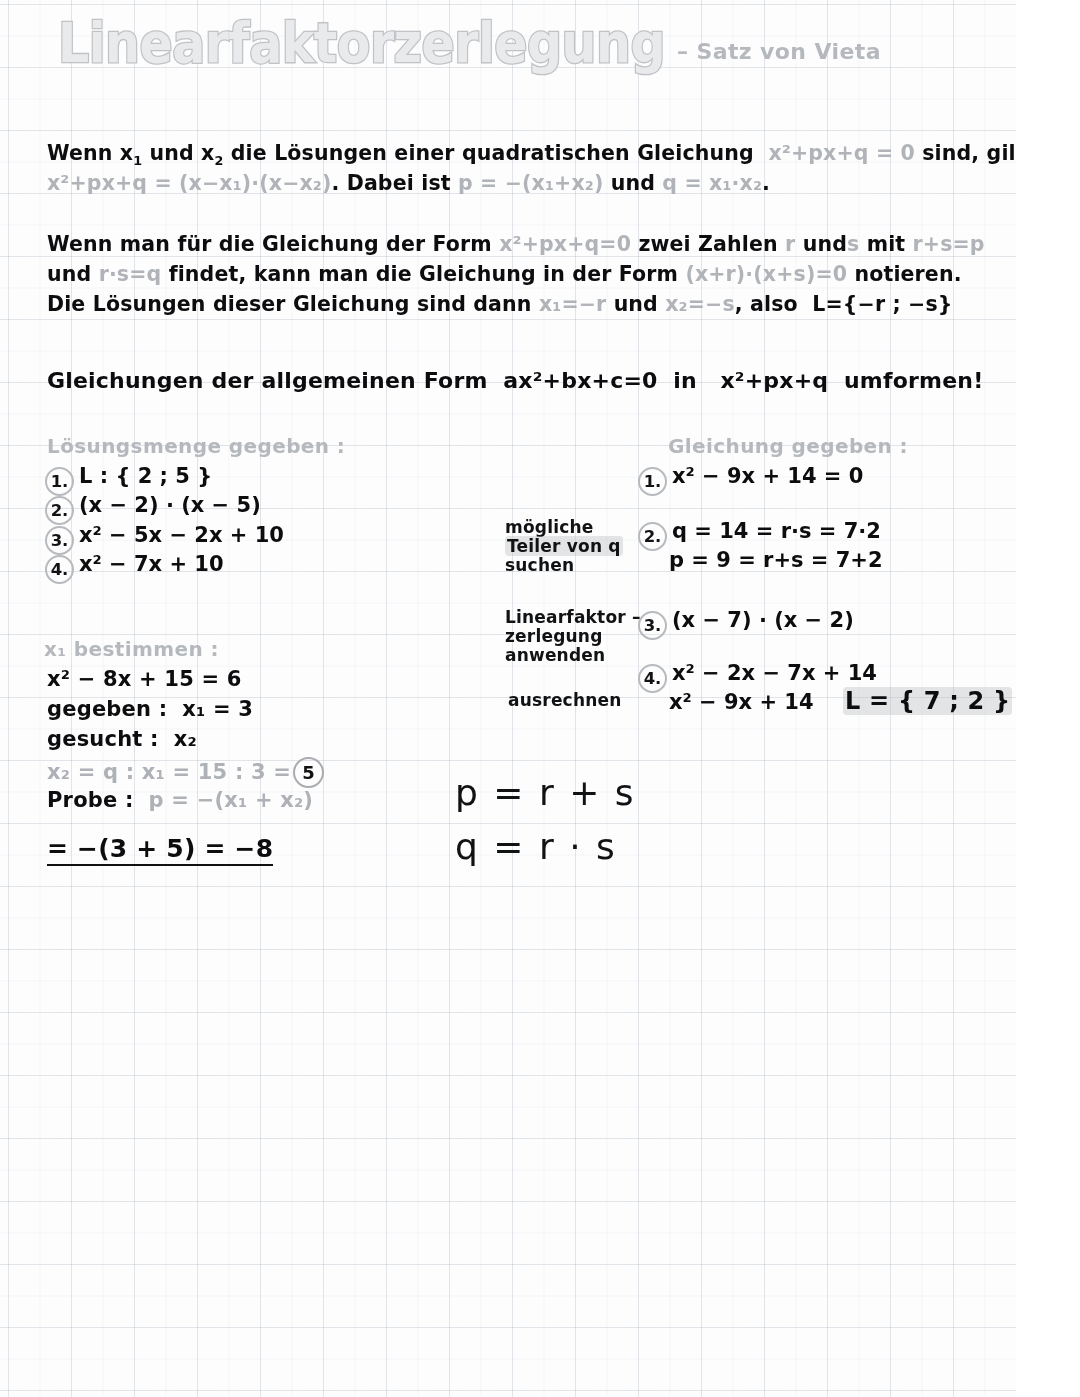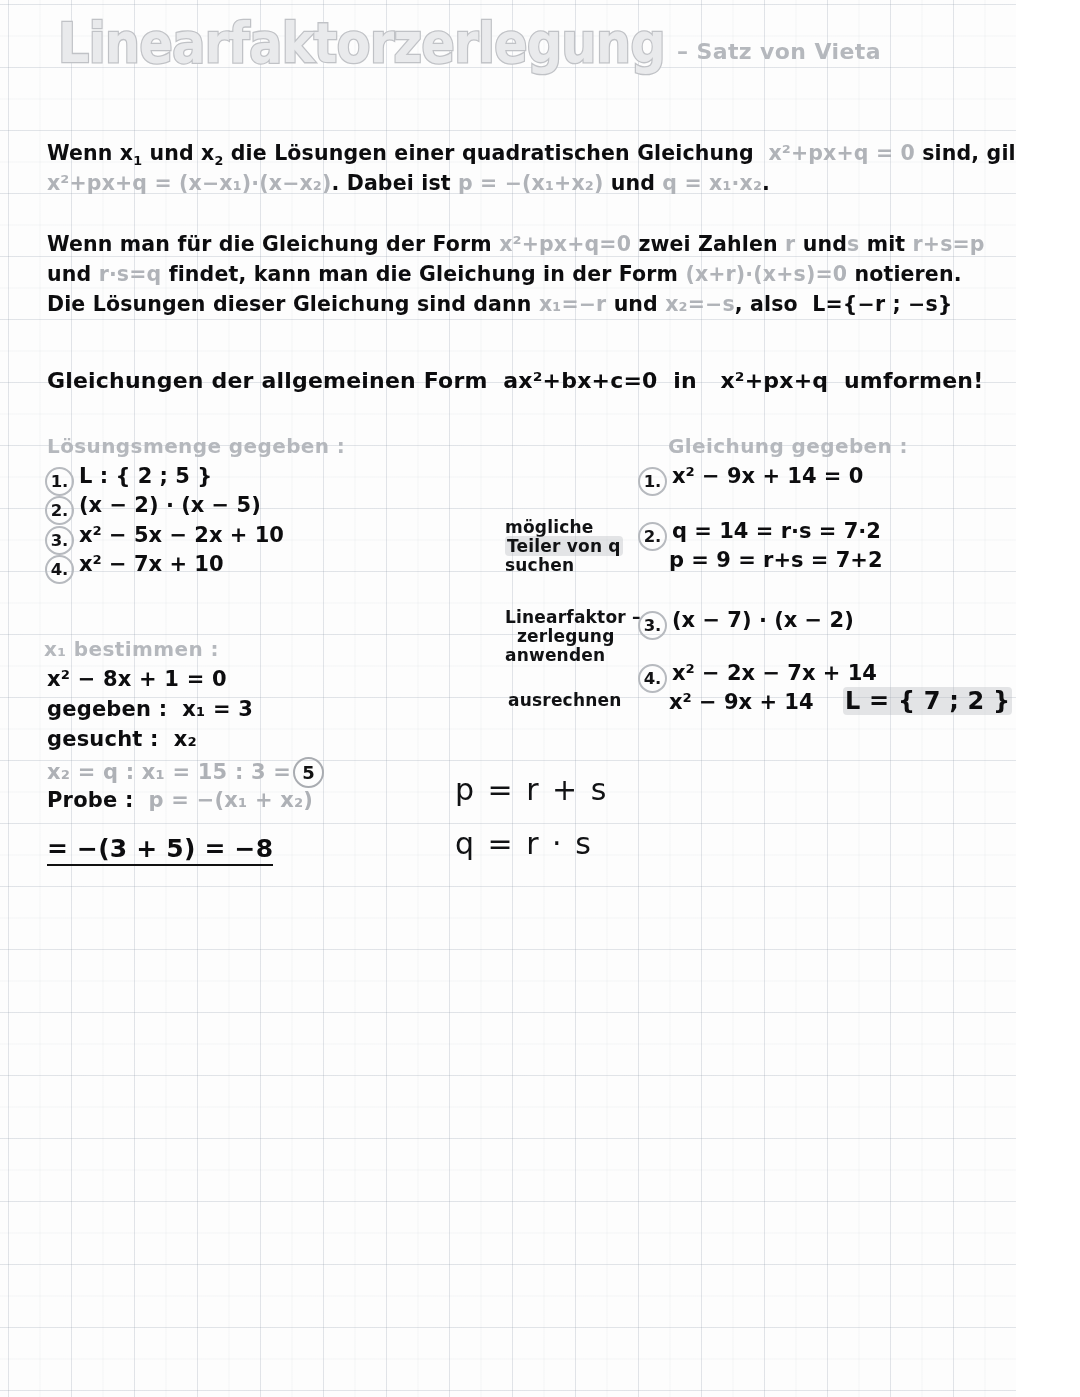--- a/index.html
+++ b/index.html
@@ -162,21 +162,21 @@
     background: rgba(176,180,186,0.33);
     padding: 0 2px;
     border-radius: 4px;
   }
 
   .ul { border-bottom: 2.6px solid #111; padding-bottom: 1px; }
 
   
   .freeform {
     position: absolute;
-    font-size: 30px;
+    font-size: 36px;
     font-weight: normal;
     color: #111214;
     white-space: nowrap;
     letter-spacing: 2px;
     font-family: "DejaVu Sans", "Liberation Sans", sans-serif;
   }
 </style>
 </head>
 <body>
 
@@ -268,32 +268,32 @@
   </div>
 
   <div class="midlabel" style="left:505px; top:518px;">
     <span>mögliche</span><br>
     <span class="hl">Teiler von q</span><br>
     <span>suchen</span>
   </div>
 
   <div class="midlabel" style="left:505px; top:608px;">
     <span>Linearfaktor –</span><br>
-    <span style="margin-left:12px; display:inline-block;">zerlegung</span><br>
+    <span style="margin-left:0; display:inline-block;">zerlegung</span><br>
     <span>anwenden</span>
   </div>
 
   <div class="midlabel" style="left:508px; top:691px;">ausrechnen</div>
 
   <div class="caption" style="left:44px; top:637px;text-align:right;">
     <span>x₁ bestimmen :</span>
   </div>
 
   <div class="ink" style="left:47px; top:667px; font-size:21px;">
-    <span>x² − 8x + 1 = 0</span>
+    <span>x² − 8x + 15 = 6</span>
   </div>
 
   <div class="ink" style="left:47px; top:697px; font-size:21px;">
     <span>gegeben :</span>&nbsp;
     <span>x₁ = 3</span>
   </div>
 
   <div class="ink" style="left:47px; top:727px; font-size:21px;">
     <span>gesucht :</span>&nbsp;
     <span>x₂</span>

